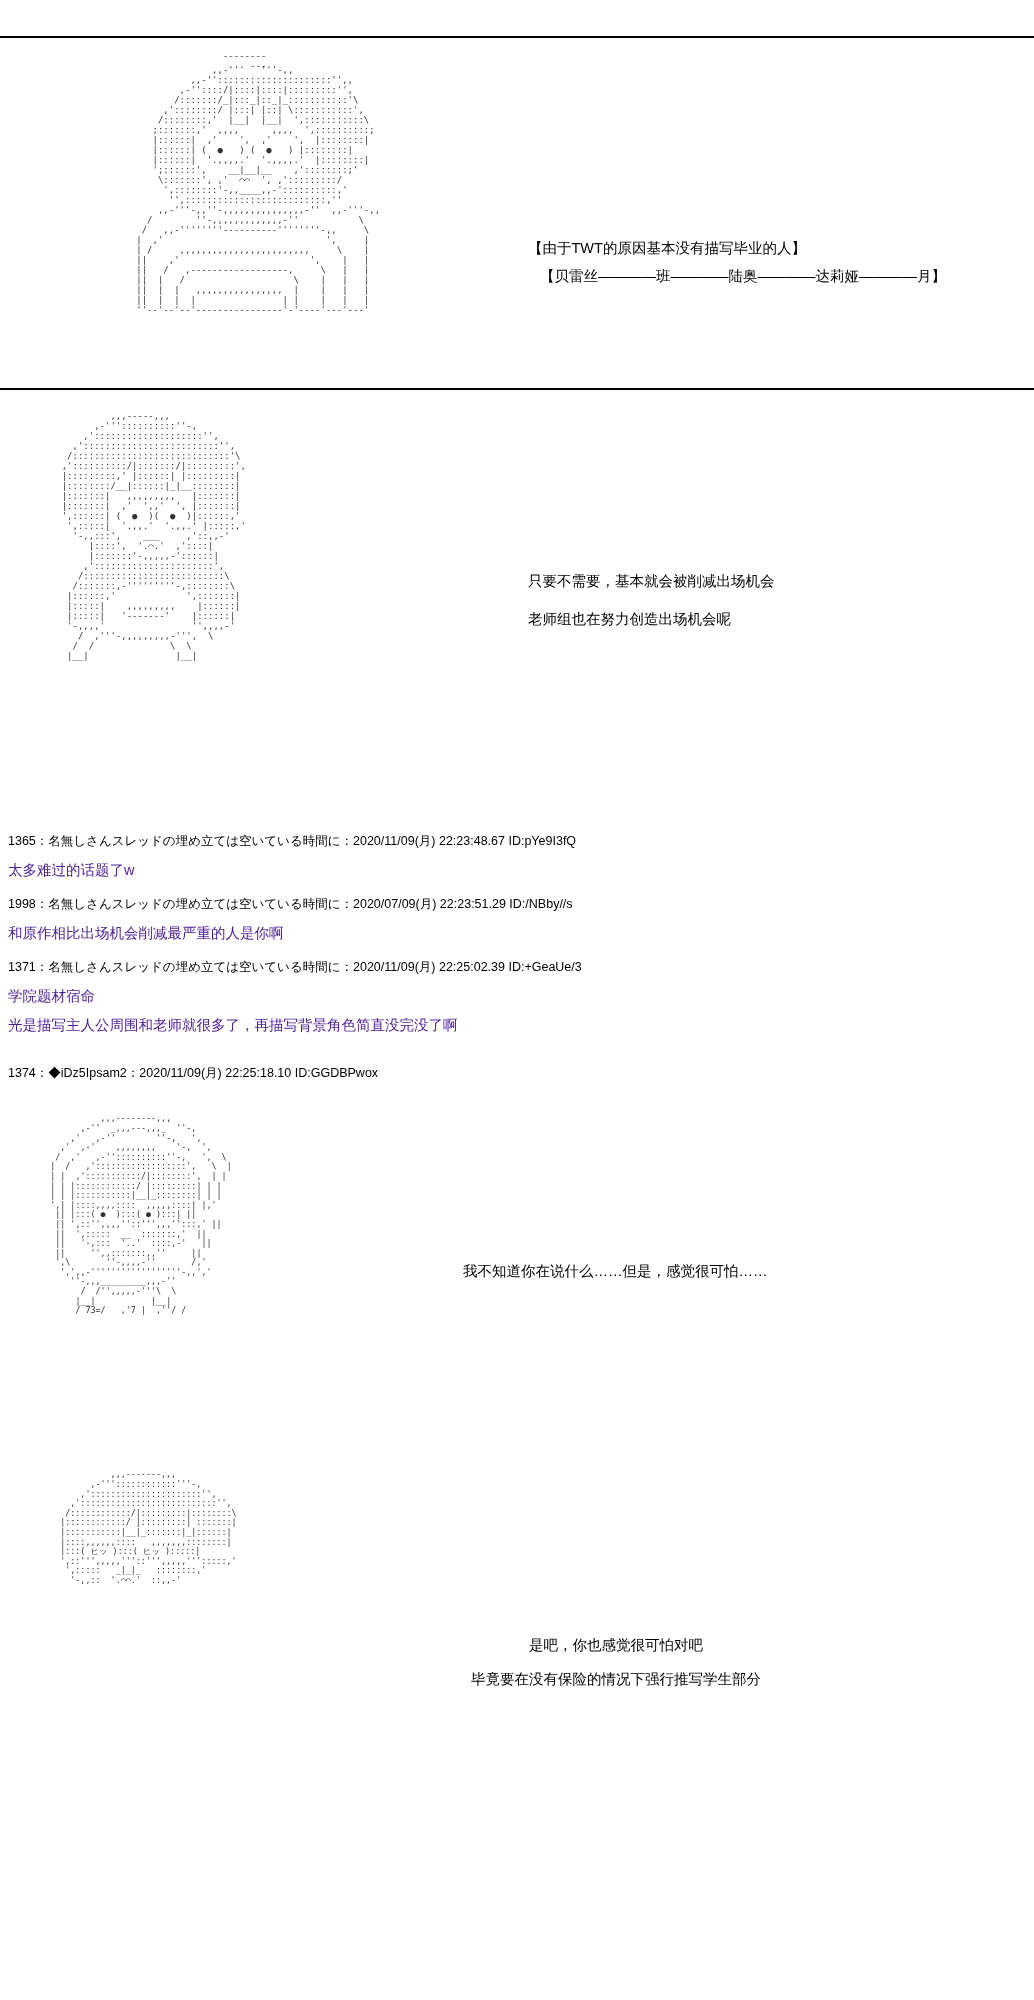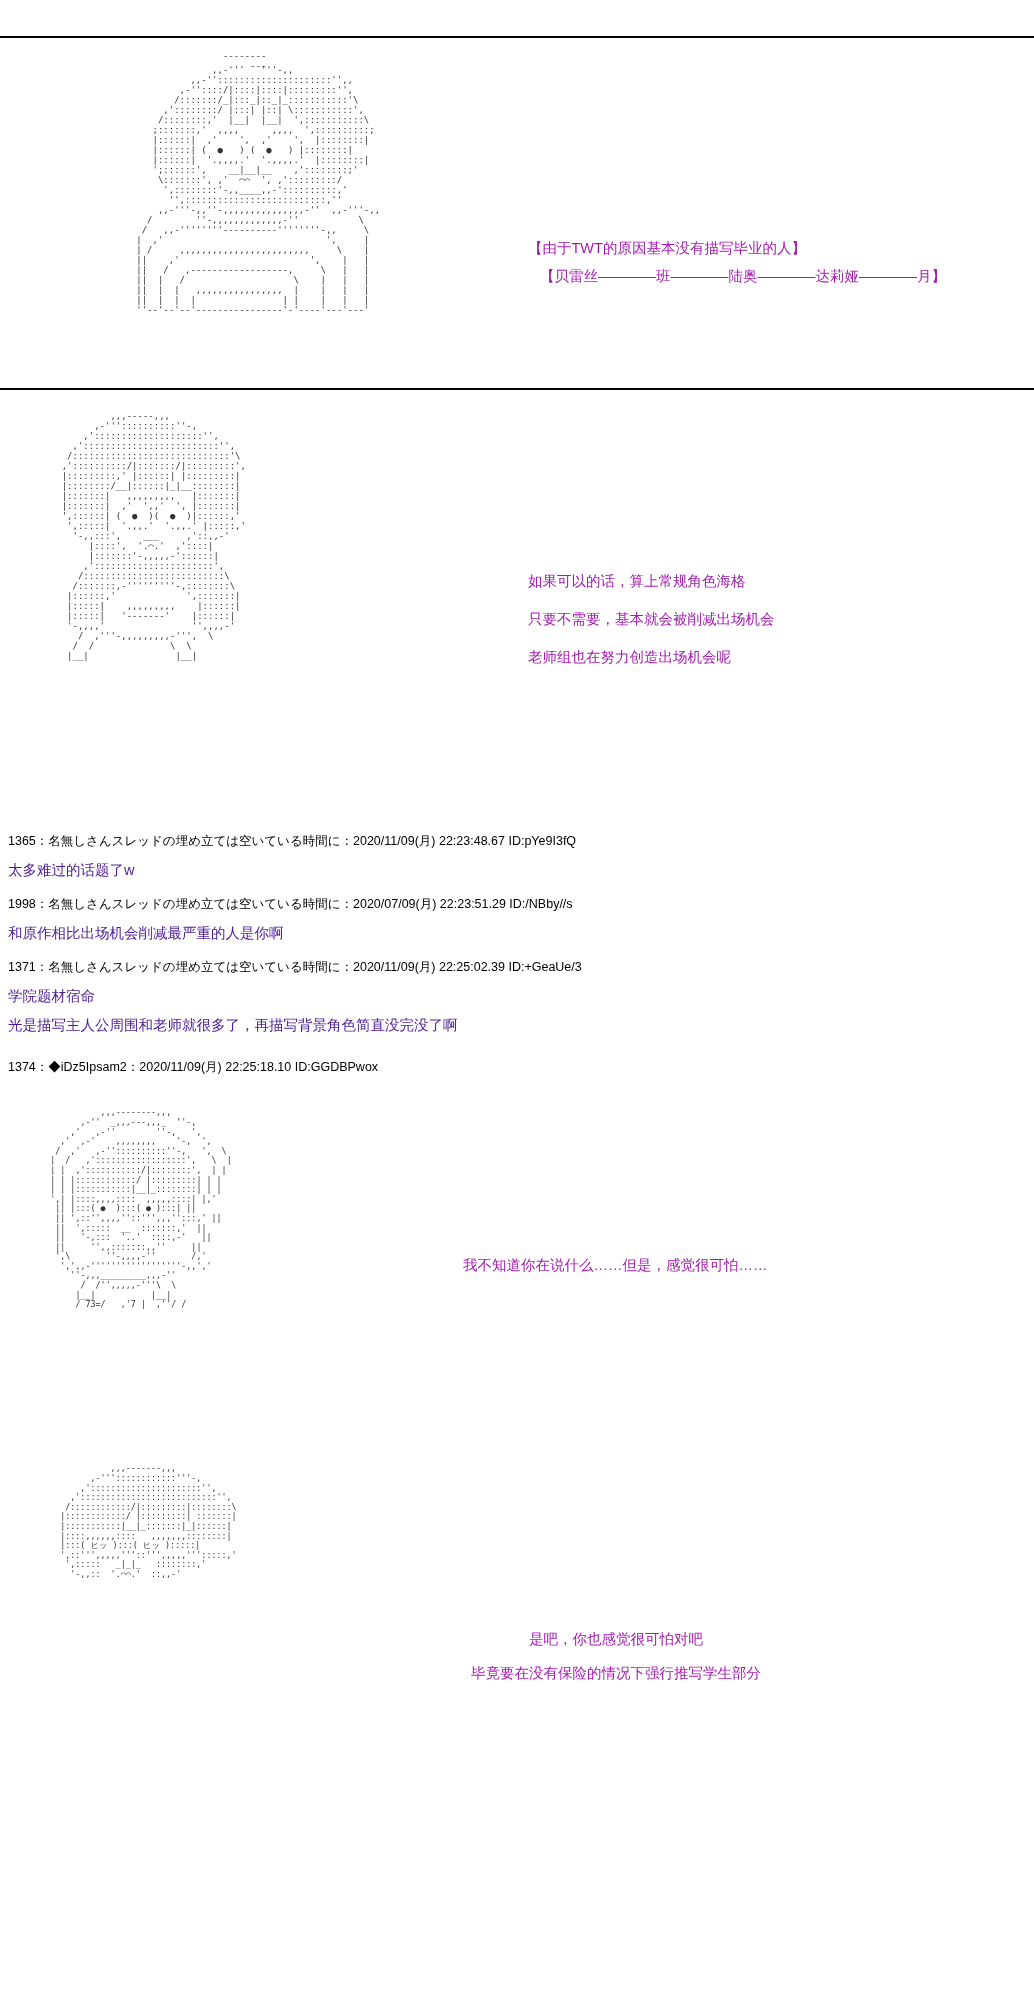--- a/index.html
+++ b/index.html
@@ -40,21 +40,21 @@
     letter-spacing: 0px;
   }
   .aa-sm {
     font-size: 8.4px;
     line-height: 9.6px;
   }
   .dialog {
     font-family: "Liberation Sans", sans-serif;
     font-size: 14.5px;
     line-height: 34px;
-    color: #a21caf;
+    color: #000000;
     white-space: pre-line;
   }
 
   
   .scene1 {
     height: 350px;
   }
   .scene1 .art {
     position: absolute;
     left: 120px;
@@ -195,21 +195,20 @@
        /::::::::::::::::::::::::::\
       /:::::::,-'''''''''-,::::::::\
      |::::::,'             ',:::::::|
      |:::::|    ,,,,,,,,,    |::::::|
      |:::::|   '-------'    |::::::|
      '-,,,,'                '',,,,-'
        /  ,'''-,,,,,,,,,-''',  \
       /  /              \  \
      |__|                |__|</pre>
     <div class="lines">
-      <div class="dialog">如果可以的话，算上常规角色海格</div>
       <div class="dialog">只要不需要，基本就会被削减出场机会</div>
       <div class="dialog">老师组也在努力创造出场机会呢</div>
     </div>
   </div>
 
   <div class="posts">
 
     <div class="post">
       <div class="post-head"><span class="post-num">1365</span><span>：名無しさんスレッドの埋め立ては空いている時間に：2020/11/09(月) 22:23:48.67 ID:pYe9I3fQ</span></div>
       <div class="post-body">太多难过的话题了w</div>
@@ -219,21 +218,21 @@
       <div class="post-head"><span class="post-num">1998</span><span>：名無しさんスレッドの埋め立ては空いている時間に：2020/07/09(月) 22:23:51.29 ID:/NBby//s</span></div>
       <div class="post-body">和原作相比出场机会削减最严重的人是你啊</div>
     </div>
 
     <div class="post">
       <div class="post-head"><span class="post-num">1371</span><span>：名無しさんスレッドの埋め立ては空いている時間に：2020/11/09(月) 22:25:02.39 ID:+GeaUe/3</span></div>
       <div class="post-body">学院题材宿命
 光是描写主人公周围和老师就很多了，再描写背景角色简直没完没了啊</div>
     </div>
 
-    <div class="post" style="margin-top:12px;">
+    <div class="post" style="margin-top:18px;">
       <div class="post-head"><span class="post-num">1374</span><span class="trip">：◆iDz5Ipsam2：2020/11/09(月) 22:25:18.10 ID:GGDBPwox</span></div>
     </div>
 
   </div>
 
   <div class="scene scene3">
     <pre class="aa aa-sm art">              ,,,--------,,,
           ,-''  _,,,---,,,_  ''-,
         ,'   ,-''        ''-,   ',
       ,'  ,-'    ,,,,,,,,    '-,  ',

